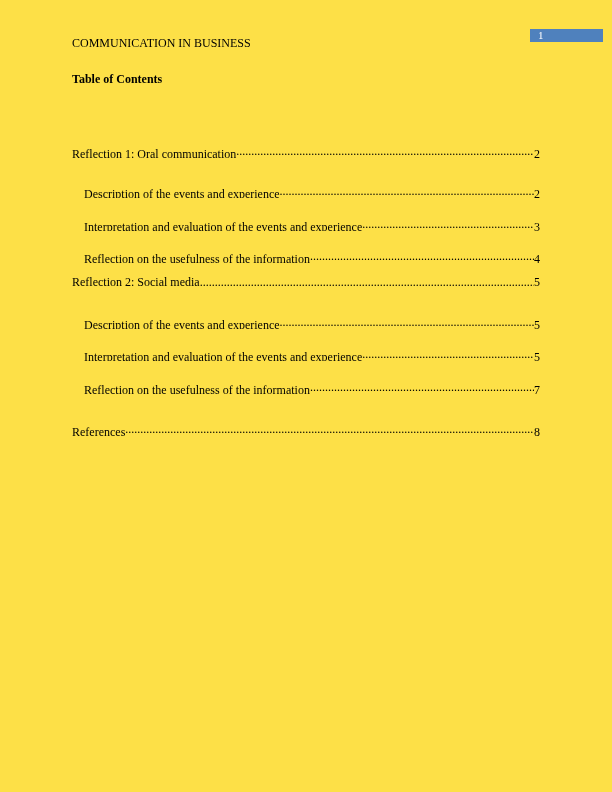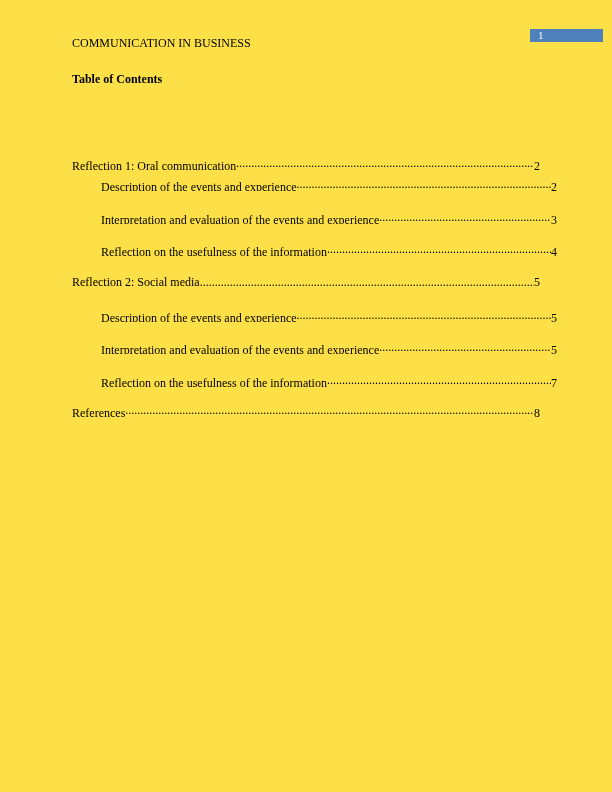--- a/index.html
+++ b/index.html
@@ -6,40 +6,40 @@
   body { width:612px; height:792px; position:relative; overflow:hidden;
          font-family:"Liberation Serif", serif; color:#000; }
   .page { position:absolute; left:0; top:0; width:612px; height:792px; background:#fde047;padding-left:12px; }
   .running-head { position:absolute; left:72px; top:36px; font-size:12px; line-height:14px; letter-spacing:0; }
   .page-num-box { position:absolute; left:530px; top:29px; width:73px; height:13px; background:#4f81bd; }
   .page-num { position:absolute; left:8px; top:-1px; font-size:11px; line-height:14px; color:#fff; }
   .toc-title { position:absolute; left:72px; top:72px; font-size:12px; font-weight:bold; line-height:14px;text-align:right; }
   .toc { position:absolute; left:72px; top:144px; width:468px; }
   .toc-row { position:absolute; left:0; width:468px; height:14px; display:flex; align-items:baseline;
              font-size:12px; line-height:14px; white-space:nowrap; overflow:hidden; }
-  .toc-row.lvl2 { left:29px; width:456px; }
+  .toc-row.lvl2 { left:12px; width:456px;margin-top:7px; }
   .toc-label { flex:0 0 auto; }
   .toc-leader { flex:1 1 auto; overflow:hidden; position:relative; height:14px; }
   .toc-leader::after { content:"................................................................................................................................................................................................................................";
                        position:absolute; left:0; top:0; white-space:nowrap; }
   .toc-page { flex:0 0 auto; }
 </style>
 </head>
 <body>
 
 <div class="page">
   <div class="running-head">COMMUNICATION IN BUSINESS</div>
   <div class="page-num-box">
     <span class="page-num">1</span>
   </div>
 
   <div class="toc-title">Table of Contents</div>
 
   <div class="toc">
-    <div class="toc-row lvl1" style="top:12px;">
+    <div class="toc-row lvl1" style="top:0px;">
       <span class="toc-label">Reflection 1: Oral communication</span>
       <span class="toc-leader"></span>
       <span class="toc-page">2</span>
     </div>
     <div class="toc-row lvl2" style="top:33px;">
       <span class="toc-label">Description of the events and experience</span>
       <span class="toc-leader"></span>
       <span class="toc-page">2</span>
     </div>
     <div class="toc-row lvl2" style="top:66px;">
@@ -65,19 +65,19 @@
     <div class="toc-row lvl2" style="top:196px;">
       <span class="toc-label">Interpretation and evaluation of the events and experience</span>
       <span class="toc-leader"></span>
       <span class="toc-page">5</span>
     </div>
     <div class="toc-row lvl2" style="top:229px;">
       <span class="toc-label">Reflection on the usefulness of the information</span>
       <span class="toc-leader"></span>
       <span class="toc-page">7</span>
     </div>
-    <div class="toc-row lvl1" style="top:259px;text-align:right;">
+    <div class="toc-row lvl1" style="top:278px;text-align:right;">
       <span class="toc-label">References</span>
       <span class="toc-leader"></span>
       <span class="toc-page">8</span>
     </div>
   </div>
 </div>
 
 </body></html>

